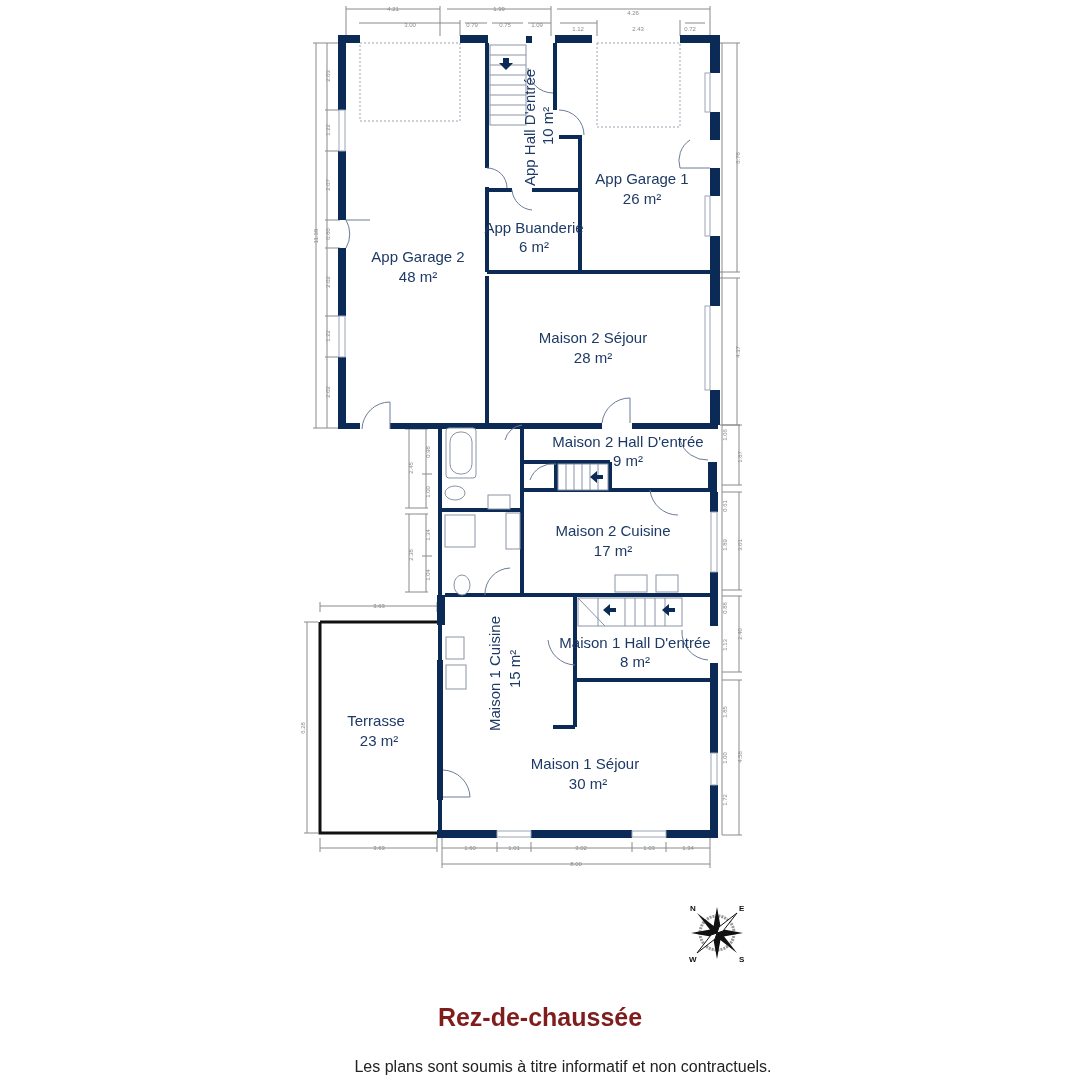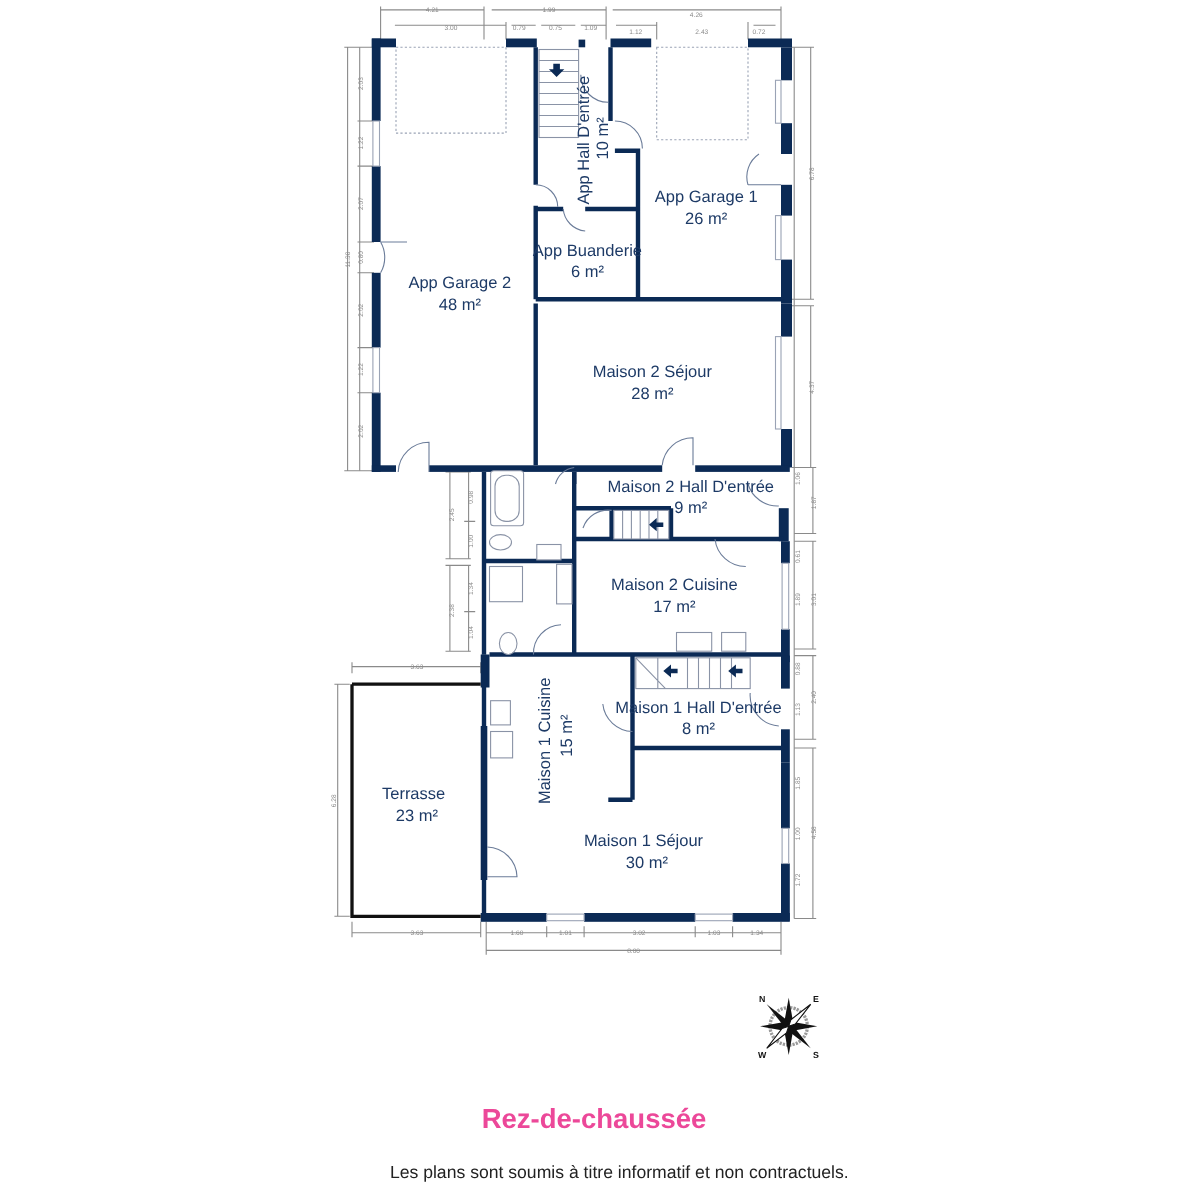--- a/index.html
+++ b/index.html
@@ -8,21 +8,21 @@
   .wall{fill:#0b2a55;}
   .iwall{stroke:#0b2a55;stroke-width:4;fill:none;}
   .win{fill:#fff;stroke:#9aa3b5;stroke-width:1;}
   .dim{stroke:#8a8a8a;stroke-width:1;fill:none;}
   .dimtxt{font-family:"Liberation Sans",sans-serif;font-size:6px;fill:#8a8a8a;}
   .room{font-family:"Liberation Sans",sans-serif;fill:#1d3a66;font-size:15px;}
   .door{stroke:#6b7c99;stroke-width:1;fill:none;}
   .dash{stroke:#9aa3b5;stroke-width:1;fill:none;stroke-dasharray:2 2;}
   .stair{stroke:#8a93a6;stroke-width:1;fill:#fff;}
   .terr{stroke:#111;stroke-width:3;fill:none;}
-  #title{position:absolute;left:0;width:1080px;top:1003px;text-align:center;font-weight:bold;font-size:25px;color:#ec4899;}
+  #title{position:absolute;left:0;width:1080px;top:1003px;text-align:center;font-weight:bold;font-size:25px;color:#7f1d1d;}
   #disclaimer{position:absolute;left:0;width:1126px;top:1058px;text-align:center;font-size:16px;color:#222;}
 </style>
 </head>
 <body>
 
 <svg id="plan" viewBox="0 0 1080 1080" xmlns="http://www.w3.org/2000/svg">
 
   <g>
     <path class="dim" d="M346 6 V36 M346 9 H440 M440 6 V36 M447 9 H551 M551 6 V36 M557 9 H710 M710 6 V36"></path>
     <path class="dim" d="M359 23 H460 M460 20 V36 M465 23 H487 M492 23 H523 M528 23 H551 M560 23 H597 M597 20 V36 M680 20 V36 M685 23 H705"></path>

